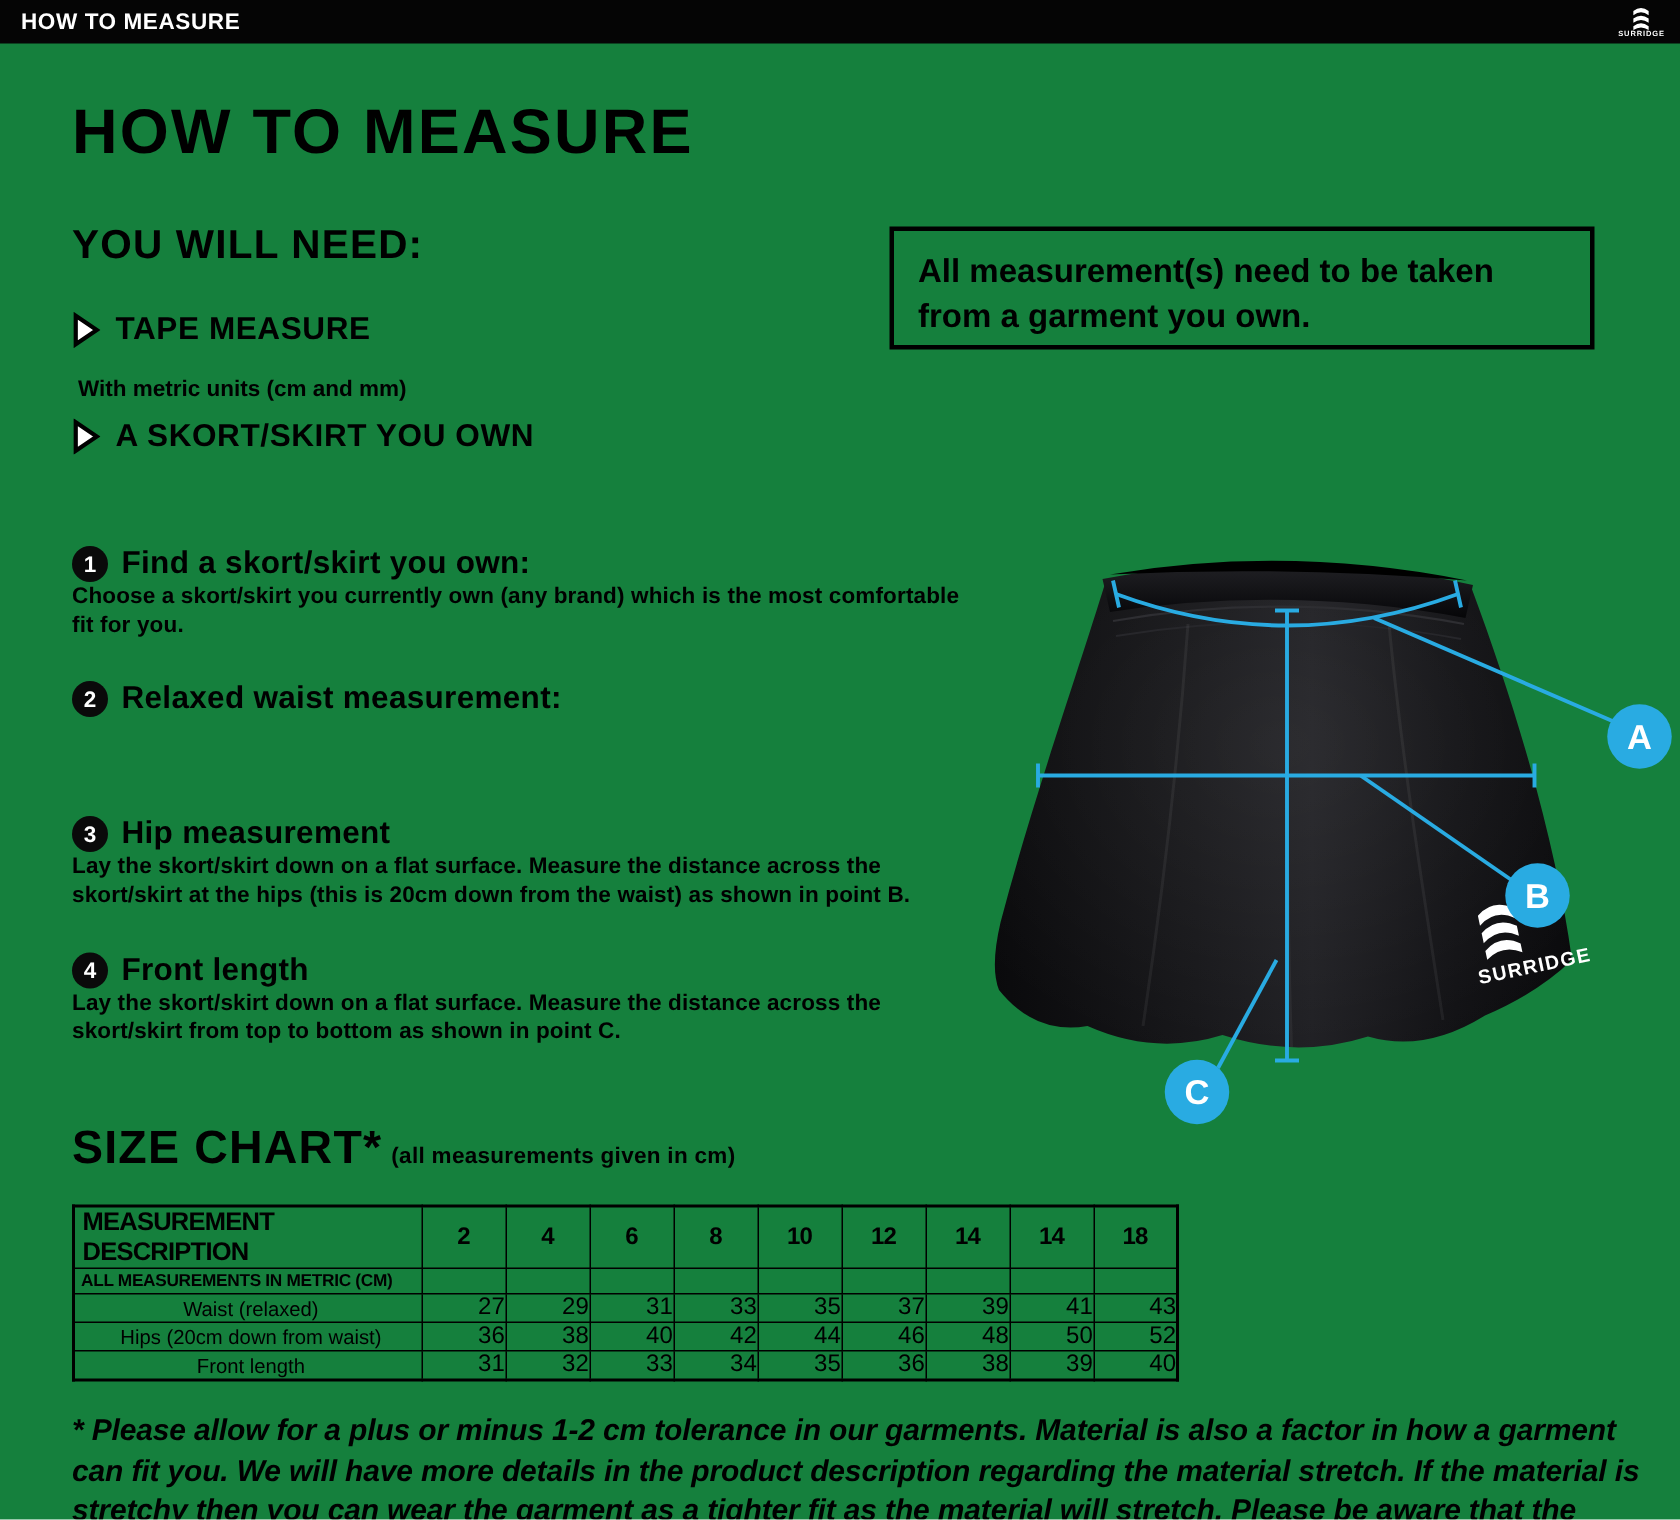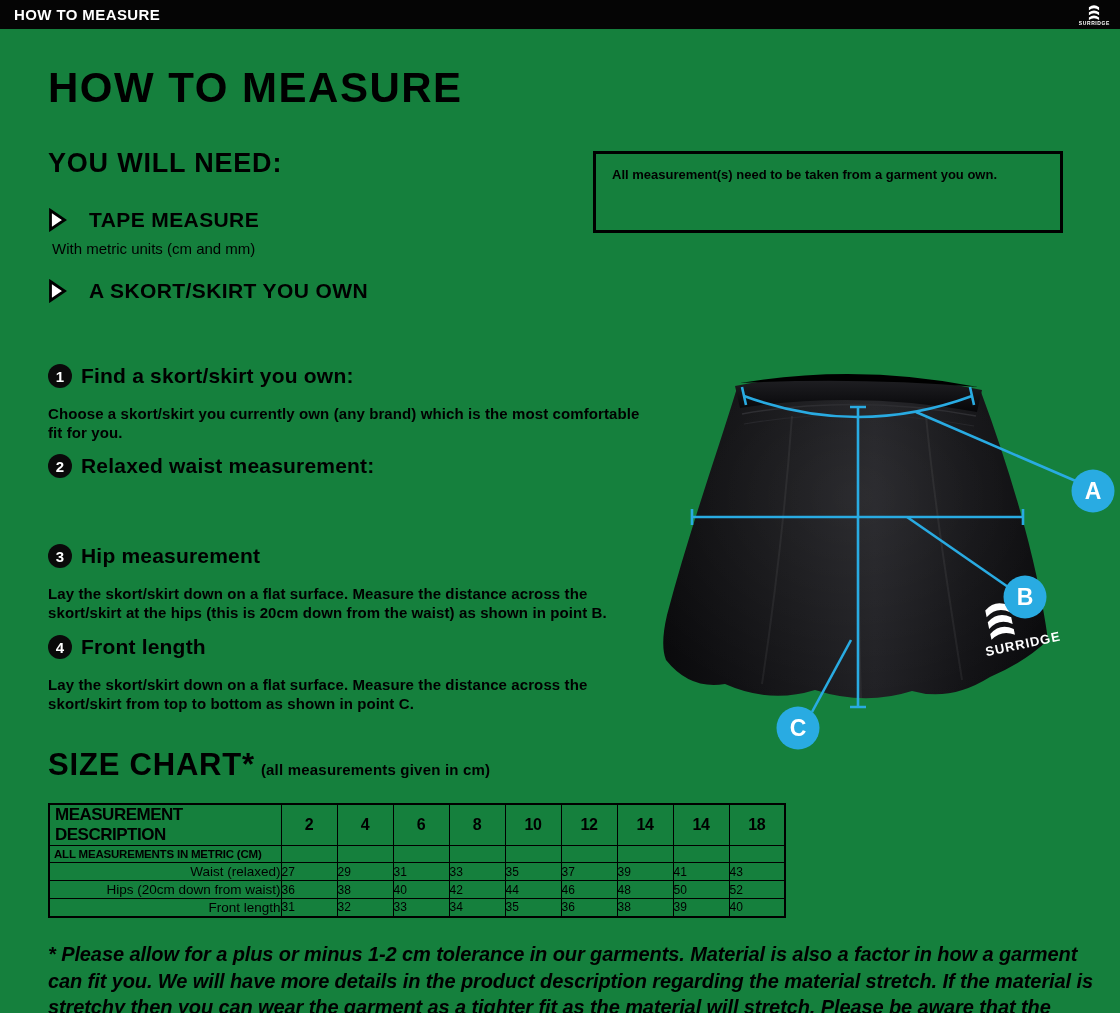--- a/index.html
+++ b/index.html
@@ -12,58 +12,58 @@
           padding:0 10px 0 14px;}
   .topbar-title{color:#fff;font-size:15px;font-weight:700;letter-spacing:.4px;}
   .brandmark{display:flex;flex-direction:column;align-items:center;line-height:1;}
   .brandmark .word{color:#fff;font-size:5px;font-weight:700;letter-spacing:.6px;margin-top:1px;}
 
   
   .h1{position:absolute;left:48px;top:64px;font-size:42px;font-weight:800;letter-spacing:1.5px;}
   .h2{position:absolute;left:48px;top:148px;font-size:27px;font-weight:800;letter-spacing:.8px;}
 
   .need-item{position:absolute;left:48px;}
-  .need-row{display:flex;align-items:center;gap:22px;}
+  .need-row{display:flex;align-items:center;gap:10px;}
   .need-title{font-size:21px;font-weight:800;letter-spacing:.4px;}
-  .need-sub{font-size:15px;font-weight:400;margin-top:8px;margin-left:4px;}
+  .need-sub{font-size:15px;font-weight:700;margin-top:19px;margin-left:4px;}
 
   
   .callout{position:absolute;left:593px;top:151px;width:470px;height:82px;border:3px solid #000;
            box-sizing:border-box;padding:12px 16px;}
-  .callout-text{font-size:13px;font-weight:700;line-height:1.35;}
+  .callout-text{font-size:22px;font-weight:700;line-height:1.35;}
 
   
   .step{position:absolute;left:48px;width:592px;}
   .step-head{display:flex;align-items:center;gap:9px;}
   .badge{width:24px;height:24px;border-radius:50%;background:#0a0a0a;color:#fff;font-size:15px;
          font-weight:700;display:flex;align-items:center;justify-content:center;flex:0 0 24px;}
   .step-title{font-size:21px;font-weight:800;letter-spacing:.2px;}
-  .step-body{font-size:15px;font-weight:700;line-height:1.27;margin-top:16px;letter-spacing:.1px;}
+  .step-body{font-size:15px;font-weight:700;line-height:1.27;margin-top:0;letter-spacing:.1px;}
 
   
   .diagram{position:absolute;left:640px;top:350px;width:480px;height:400px;}
 
   
   .h3{position:absolute;left:48px;top:747px;font-size:31px;font-weight:800;letter-spacing:.8px;}
   .h3 .sub{font-size:15px;font-weight:700;letter-spacing:.2px;margin-left:6px;}
 
   .chart-wrap{position:absolute;left:48px;top:803px;}
   table.size{border-collapse:collapse;border:2px solid #000;table-layout:fixed;}
   table.size th,table.size td{border:1px solid #000;padding:0;box-sizing:border-box;
         font-family:"Liberation Sans",sans-serif;}
   .col-desc{width:232px;}
   .col-size{width:56px;}
   tr.hdr{height:31px;}
   tr.hdr th{font-size:16px;font-weight:700;letter-spacing:-.5px;}
   tr.hdr th.col-desc{text-align:left;padding-left:5px;font-size:17px;}
   tr.note{height:17px;}
   tr.note th{text-align:left;font-size:11.5px;font-weight:700;padding-left:4px;letter-spacing:-.2px;}
   tr.data{height:18px;}
-  tr.data th{text-align:right;font-weight:400;font-size:13.5px;padding-left:4px;}
-  tr.data td{text-align:left;font-size:12px;font-weight:400;}
+  tr.data th{text-align:center;font-weight:400;font-size:13.5px;padding-left:4px;}
+  tr.data td{text-align:right;font-size:16px;font-weight:400;}
 
   
   .footnote{position:absolute;left:48px;top:941px;width:1050px;font-size:20px;font-weight:700;
             font-style:italic;line-height:1.33;letter-spacing:-.1px;}
 
   .tri{display:block;}
 </style>
 </head>
 <body>
 

